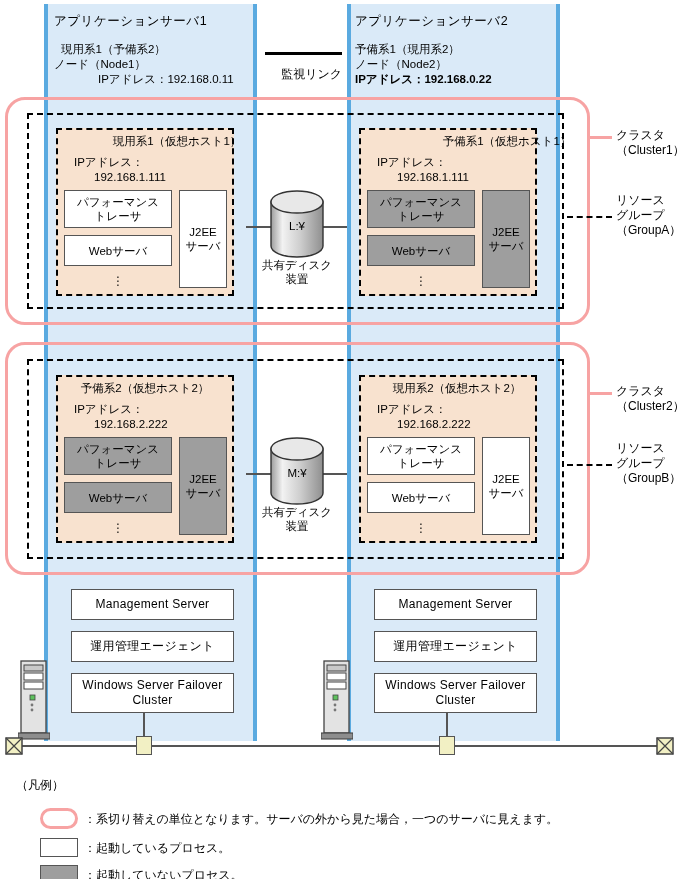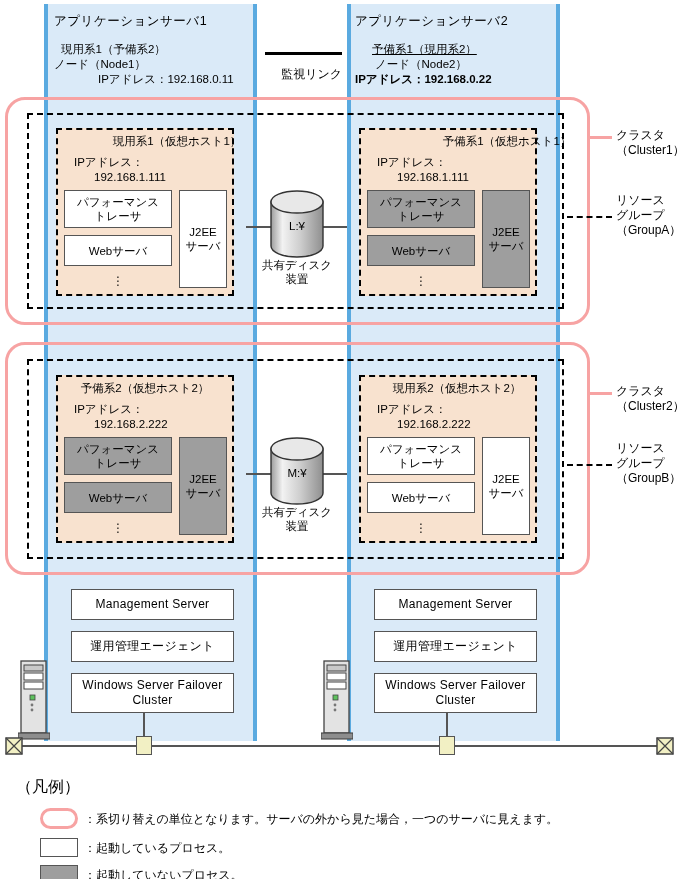--- a/index.html
+++ b/index.html
@@ -186,21 +186,21 @@
     position: absolute;
     background: #f2f0c4;
     border: 1.5px solid #555555;
     box-sizing: border-box;
   }
   .bus-term { position: absolute; }
 
   
   .legend-head {
     position: absolute;
-    font-size: 16px;
+    font-size: 12px;
   }
   .legend-row-text {
     position: absolute;
     font-size: 12px;
     white-space: nowrap;
   }
   .legend-pill {
     position: absolute;
     border: 3px solid #f7a3a3;
     border-radius: 11px;
@@ -220,22 +220,22 @@
 
 <div class="server-panel" style="left:44px; top:4px; width:213px; height:737px;"></div>
 <div class="server-panel" style="left:347px; top:4px; width:213px; height:737px;"></div>
 
 <div class="server-title" style="left:54px; top:13px;">アプリケーションサーバ1</div>
 <div class="server-meta" style="left:54px; top:42px;margin-left:7px;">現用系1（予備系2）</div>
 <div class="server-meta" style="left:54px; top:57px;">ノード（Node1）</div>
 <div class="server-meta" style="left:54px; top:72px;margin-left:44px;">IPアドレス：192.168.0.11</div>
 
 <div class="server-title" style="left:355px; top:13px;">アプリケーションサーバ2</div>
-<div class="server-meta" style="left:372px; top:42px;text-decoration:underline;">予備系1（現用系2）</div>
-<div class="server-meta" style="left:355px; top:57px;margin-left:20px;">ノード（Node2）</div>
+<div class="server-meta" style="left:355px; top:42px;">予備系1（現用系2）</div>
+<div class="server-meta" style="left:355px; top:57px;">ノード（Node2）</div>
 <div class="server-meta" style="left:355px; top:72px;font-weight:bold;">IPアドレス：192.168.0.22</div>
 
 <div class="mon-line" style="left:265px; top:52px; width:77px;"></div>
 <div class="mon-label" style="left:265px; top:66px; width:77px;">監視リンク</div>
 
 <div class="cluster-ring" style="left:5px; top:97px; width:585px; height:228px;"></div>
 <div class="rg-box" style="left:27px; top:113px; width:537px; height:196px;"></div>
 
 <div class="vhost" style="left:56px; top:128px; width:178px; height:168px;"></div>
 <div class="vhost-title" style="left:56px; top:134px; width:178px;padding-left:32px;">現用系1（仮想ホスト1）</div>

